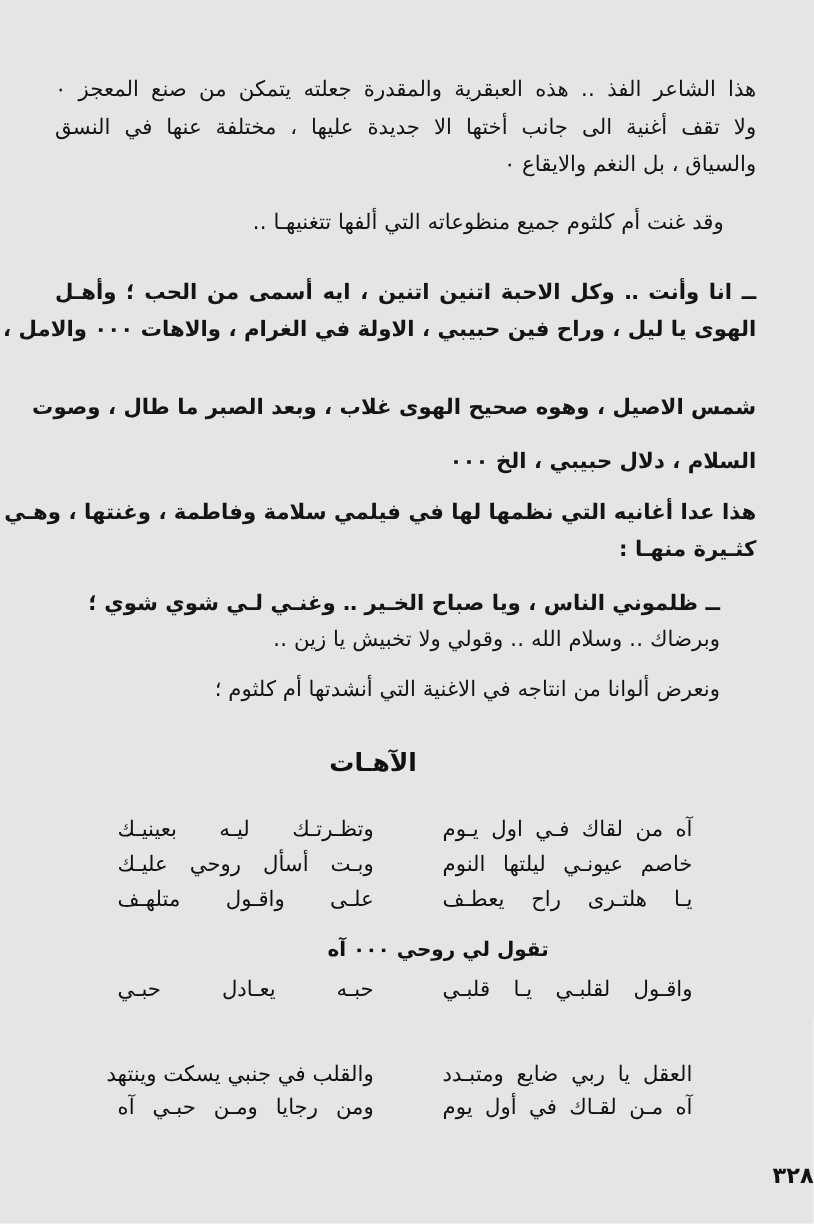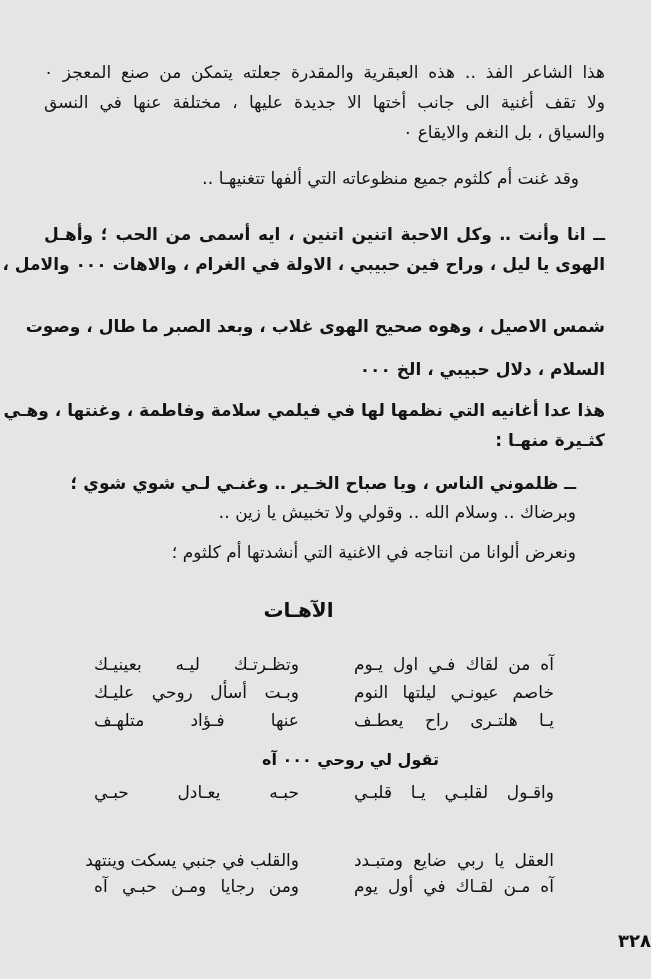--- a/index.html
+++ b/index.html
@@ -55,21 +55,21 @@
   <div class="verse-row" style="top:652px; left:0; width:651px;">
     <span class="hemi-r">آه من لقاك فـي اول يـوم</span>
     <span class="hemi-l">وتظـرتـك ليـه بعينيـك</span>
   </div>
   <div class="verse-row" style="top:680px; left:0; width:651px;">
     <span class="hemi-r">خاصم عيونـي ليلتها النوم</span>
     <span class="hemi-l">وبـت أسأل روحي عليـك</span>
   </div>
   <div class="verse-row" style="top:708px; left:0; width:651px;">
     <span class="hemi-r">يـا هلتـرى راح يعطـف</span>
-    <span class="hemi-l">عنها فـؤاد متلهـف</span>
+    <span class="hemi-l">علـى واقـول متلهـف</span>
   </div>
 
   <div class="refrain" style="top:748px;">تقول لي روحي ٠٠٠ آه</div>
 
   <div class="verse-row" style="top:780px; left:0; width:651px;">
     <span class="hemi-r">واقـول لقلبـي يـا قلبـي</span>
     <span class="hemi-l">حبـه يعـادل حبـي</span>
   </div>
 
 

